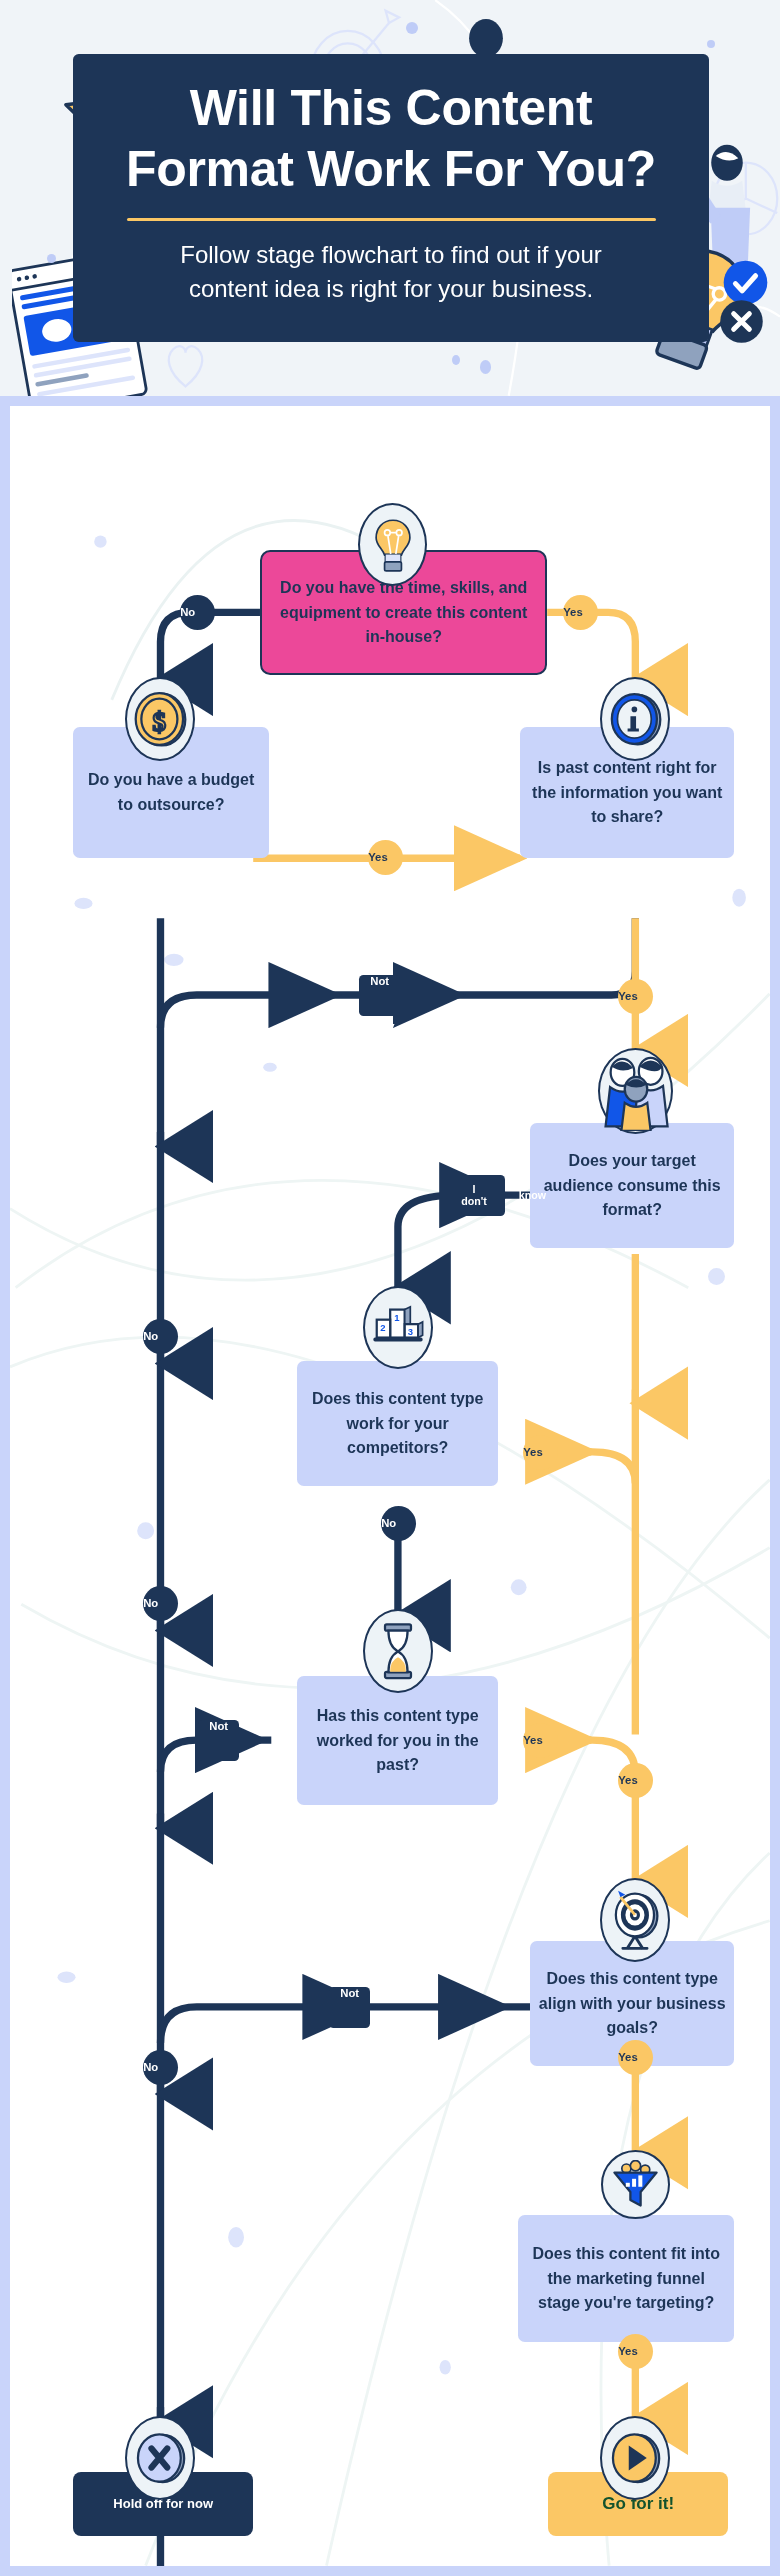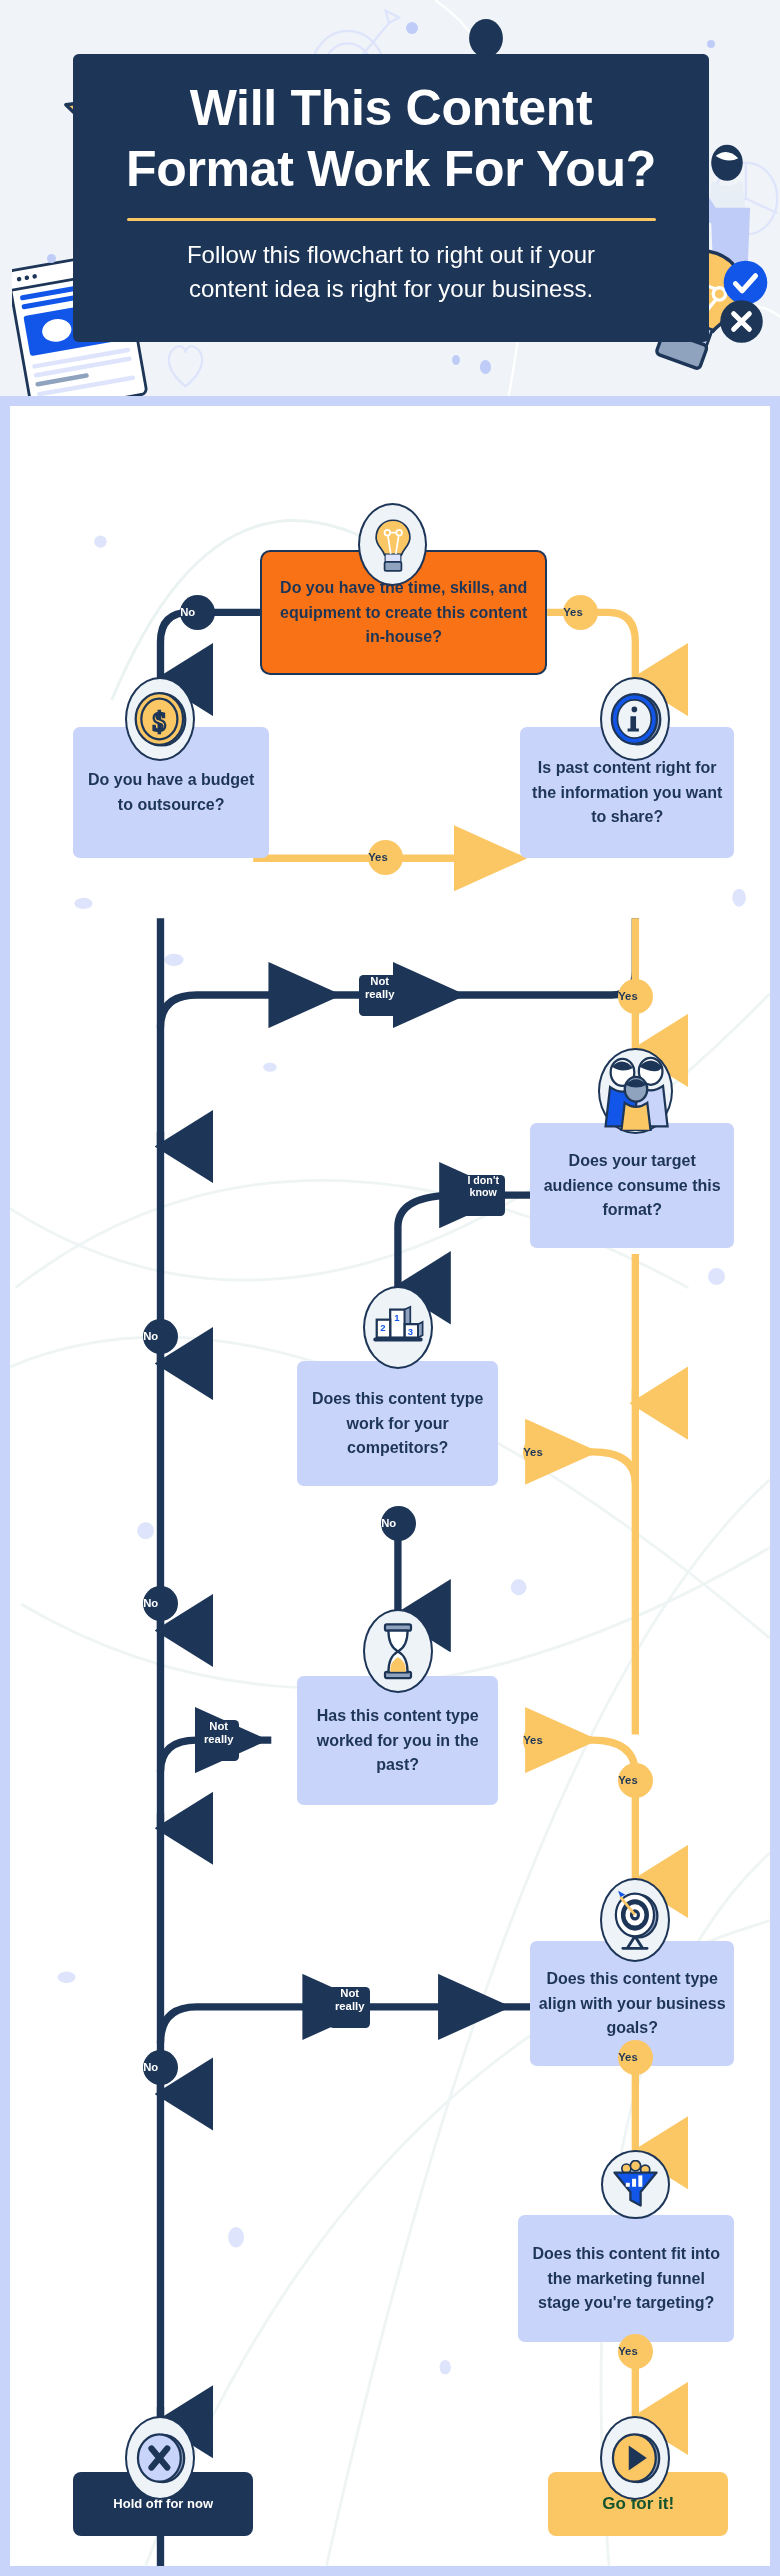--- a/index.html
+++ b/index.html
@@ -94,21 +94,21 @@
     text-align: center;
     color: #1D3557;
     font-weight: 700;
     line-height: 1.52;
     font-size: 16px;
     padding: 12.4px 8px;
     z-index: 20;
   }
   .node.lav { background: #C9D4FA; border-radius: 6.8px; }
   .node.outline {
-    background: #f97316;
+    background: #ec4899;
     border: 2.3px solid #1D3557;
     border-radius: 10.2px;
   }
   .node.navy { background: #1D3557; color: #FFFFFF; border-radius: 8px; }
   .node.gold { background: #FBC765; color: #14532d; border-radius: 8px; text-align: center; }
 
   
   .icon-bubble {
     position: absolute;
     border: 2.3px solid #1D3557;
@@ -126,21 +126,21 @@
     display: flex;
     align-items: center;
     text-align: center;
     font-weight: 700;
     font-size: 11.3px;
     line-height: 1.1;
     z-index: 30;
   }
   .pill.gold { background: #FBC765; color: #1D3557; border-radius: 50%; }
   .pill.navy-round { background: #1D3557; color: #FFFFFF; border-radius: 50%; }
-  .pill.navy-rect { background: #1D3557; color: #FFFFFF; border-radius: 4.5px; }
+  .pill.navy-rect { background: #1D3557; color: #FFFFFF; border-radius: 4.5px; gap: 32px; }
 </style>
 </head>
 <body>
 
 <div id="page">
 
   <div id="header-band">
 
     <svg class="deco" style="left:0;top:0;" width="780" height="396" viewBox="0 0 1380 700">
       <path d="M 60 700 Q 200 -40 760 270" stroke="#FFFFFF" stroke-width="4" fill="none"></path>
@@ -249,21 +249,21 @@
     <div class="dot" style="left:707px;top:40px;width:8px;height:8px;"></div>
     <div class="dot" style="left:452px;top:355px;width:8px;height:10.2px;"></div>
     <div class="dot" style="left:480px;top:360px;width:11.3px;height:13.6px;"></div>
 
     <div id="header-card">
       <div id="header-title">
         <div>Will This Content</div>
         <div>Format Work For You?</div>
       </div>
       <div id="header-rule"></div>
-      <div id="header-sub">Follow this flowchart to right out if your content idea is right for your business.</div>
+      <div id="header-sub">Follow stage flowchart to find out if your content idea is right for your business.</div>
     </div>
   </div>
 
   <div id="flow-panel">
     <div id="flow-inner">
 
       <svg id="bg-layer" viewBox="0 0 1344 3821" preserveAspectRatio="none">
         <path d="M 180 520 Q 420 -60 860 420" stroke="#EAF2F2" stroke-width="5" fill="none"></path>
         <path d="M 10 1560 Q 500 1180 1200 1560" stroke="#EEF5F4" stroke-width="5" fill="none"></path>
         <path d="M 0 1420 Q 600 1800 1344 1040" stroke="#EEF5F4" stroke-width="5" fill="none"></path>
@@ -518,21 +518,21 @@
 
       <div class="pill navy-rect" style="left:349px;top:569px;width:41px;height:41px;flex-direction:column;">
         <span>Not</span>
         <span>really</span>
       </div>
 
       <div class="pill gold" style="left:608px;top:573px;width:35px;height:35px;">
         <span>Yes</span>
       </div>
 
-      <div class="pill navy-rect" style="left:451px;top:769px;width:44px;height:41px;flex-direction:column;font-size:10.7px;">
+      <div class="pill navy-rect" style="left:451px;top:769px;width:44px;height:41px;flex-direction:row;font-size:10.7px;">
         <span>I don't</span>
         <span>know</span>
       </div>
 
       <div class="pill gold" style="left:513px;top:1029px;width:35px;height:35px;">
         <span>Yes</span>
       </div>
 
       <div class="pill navy-round" style="left:371px;top:1100px;width:35px;height:35px;">
         <span>No</span>

